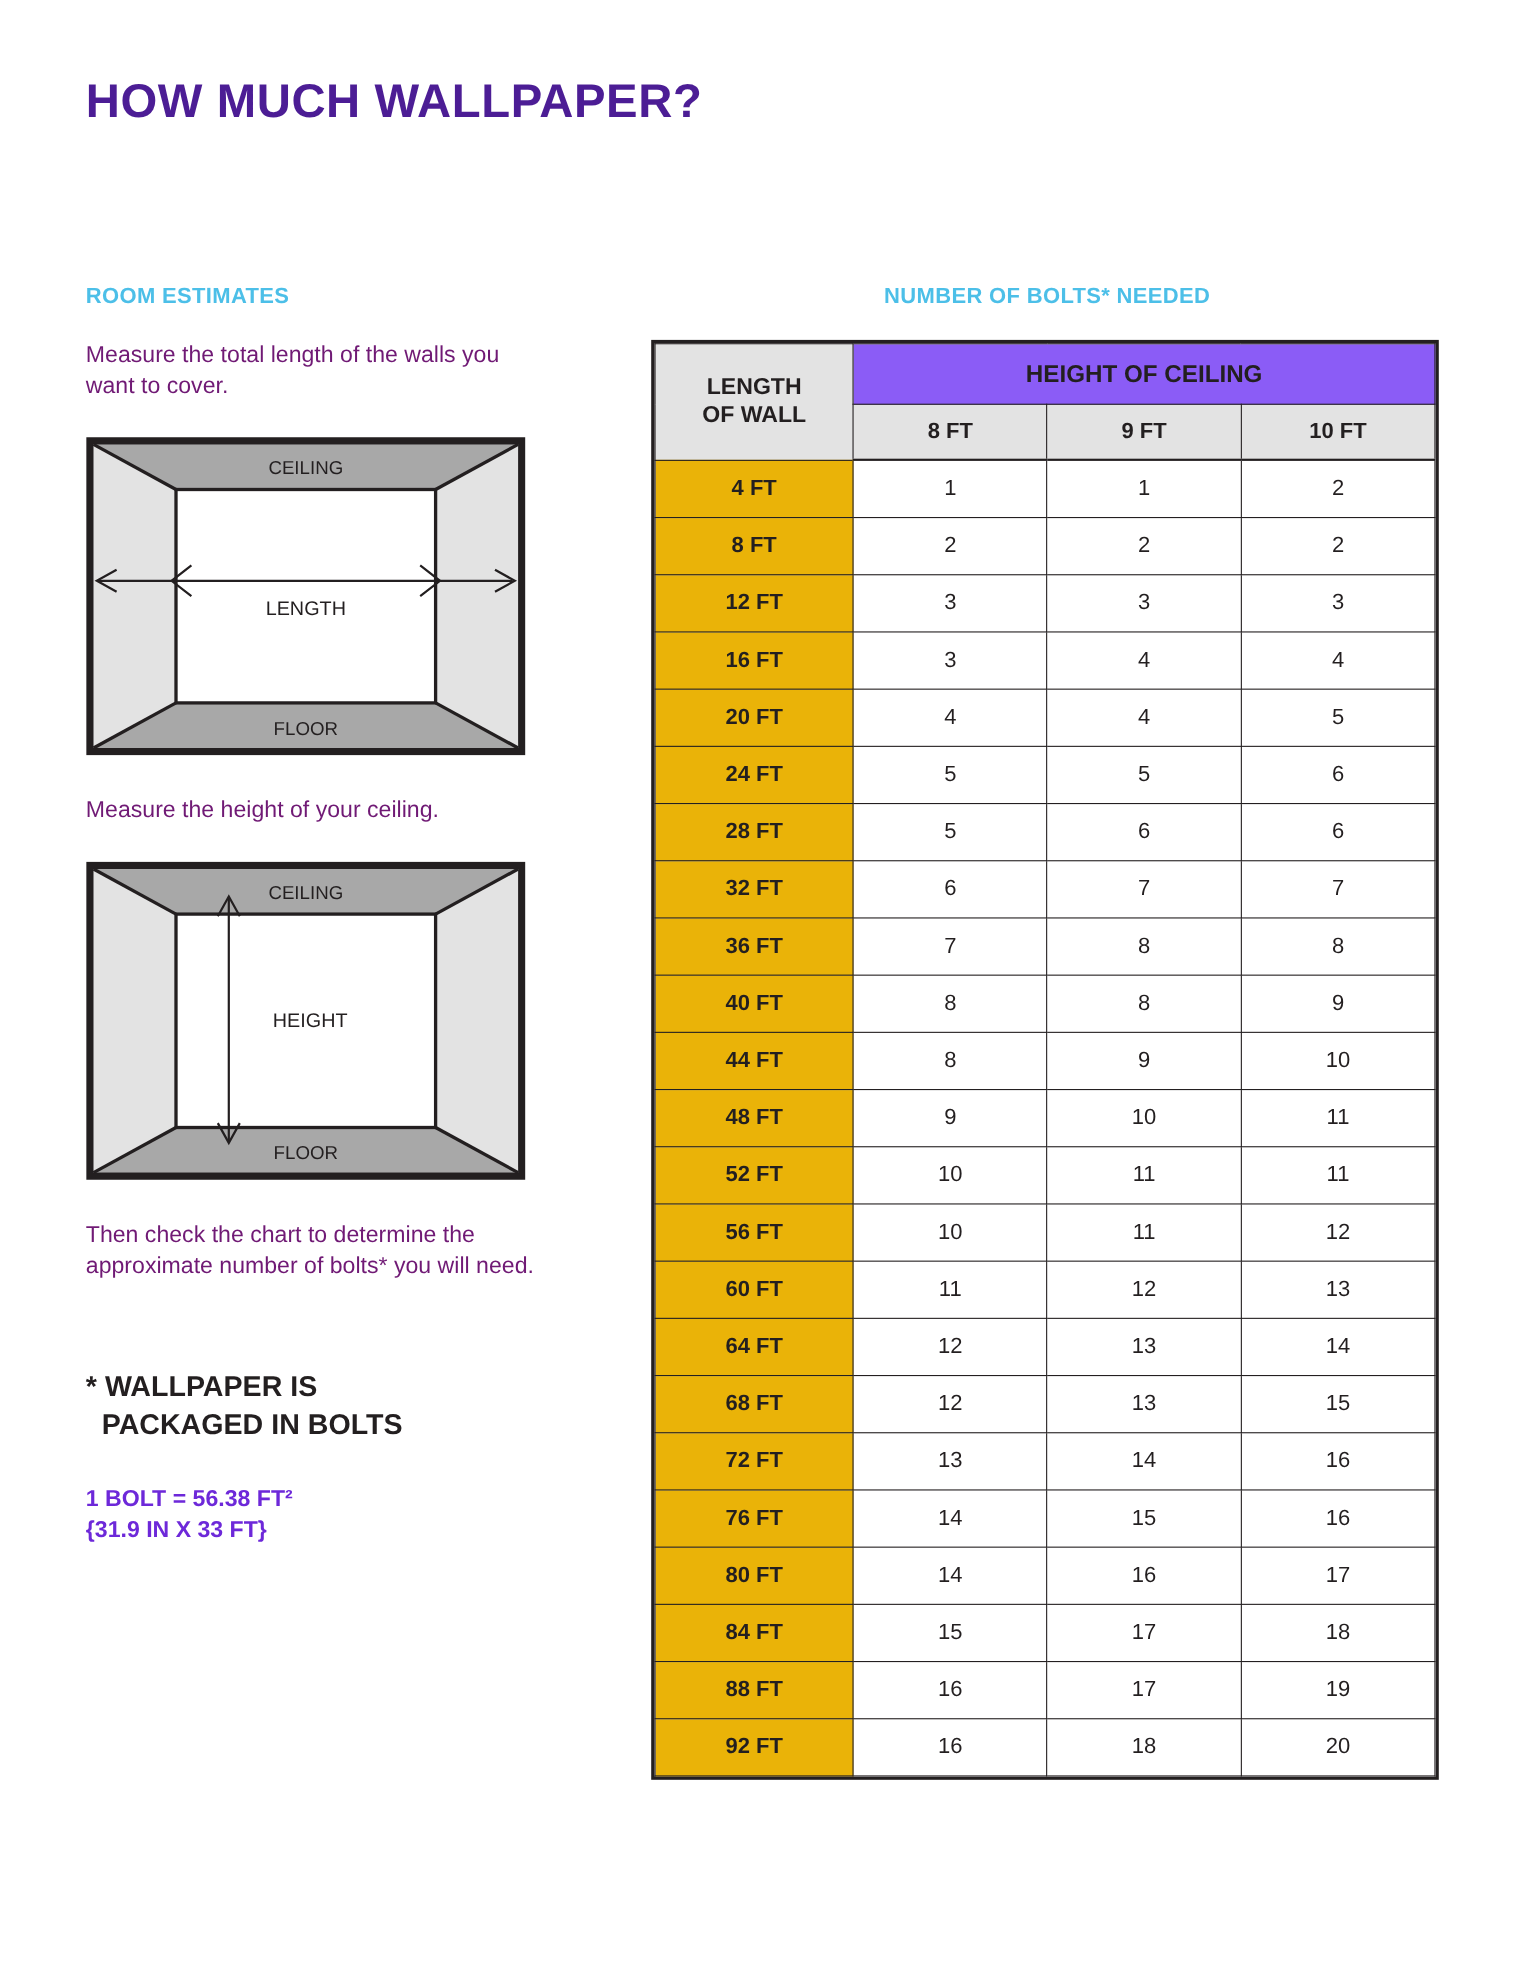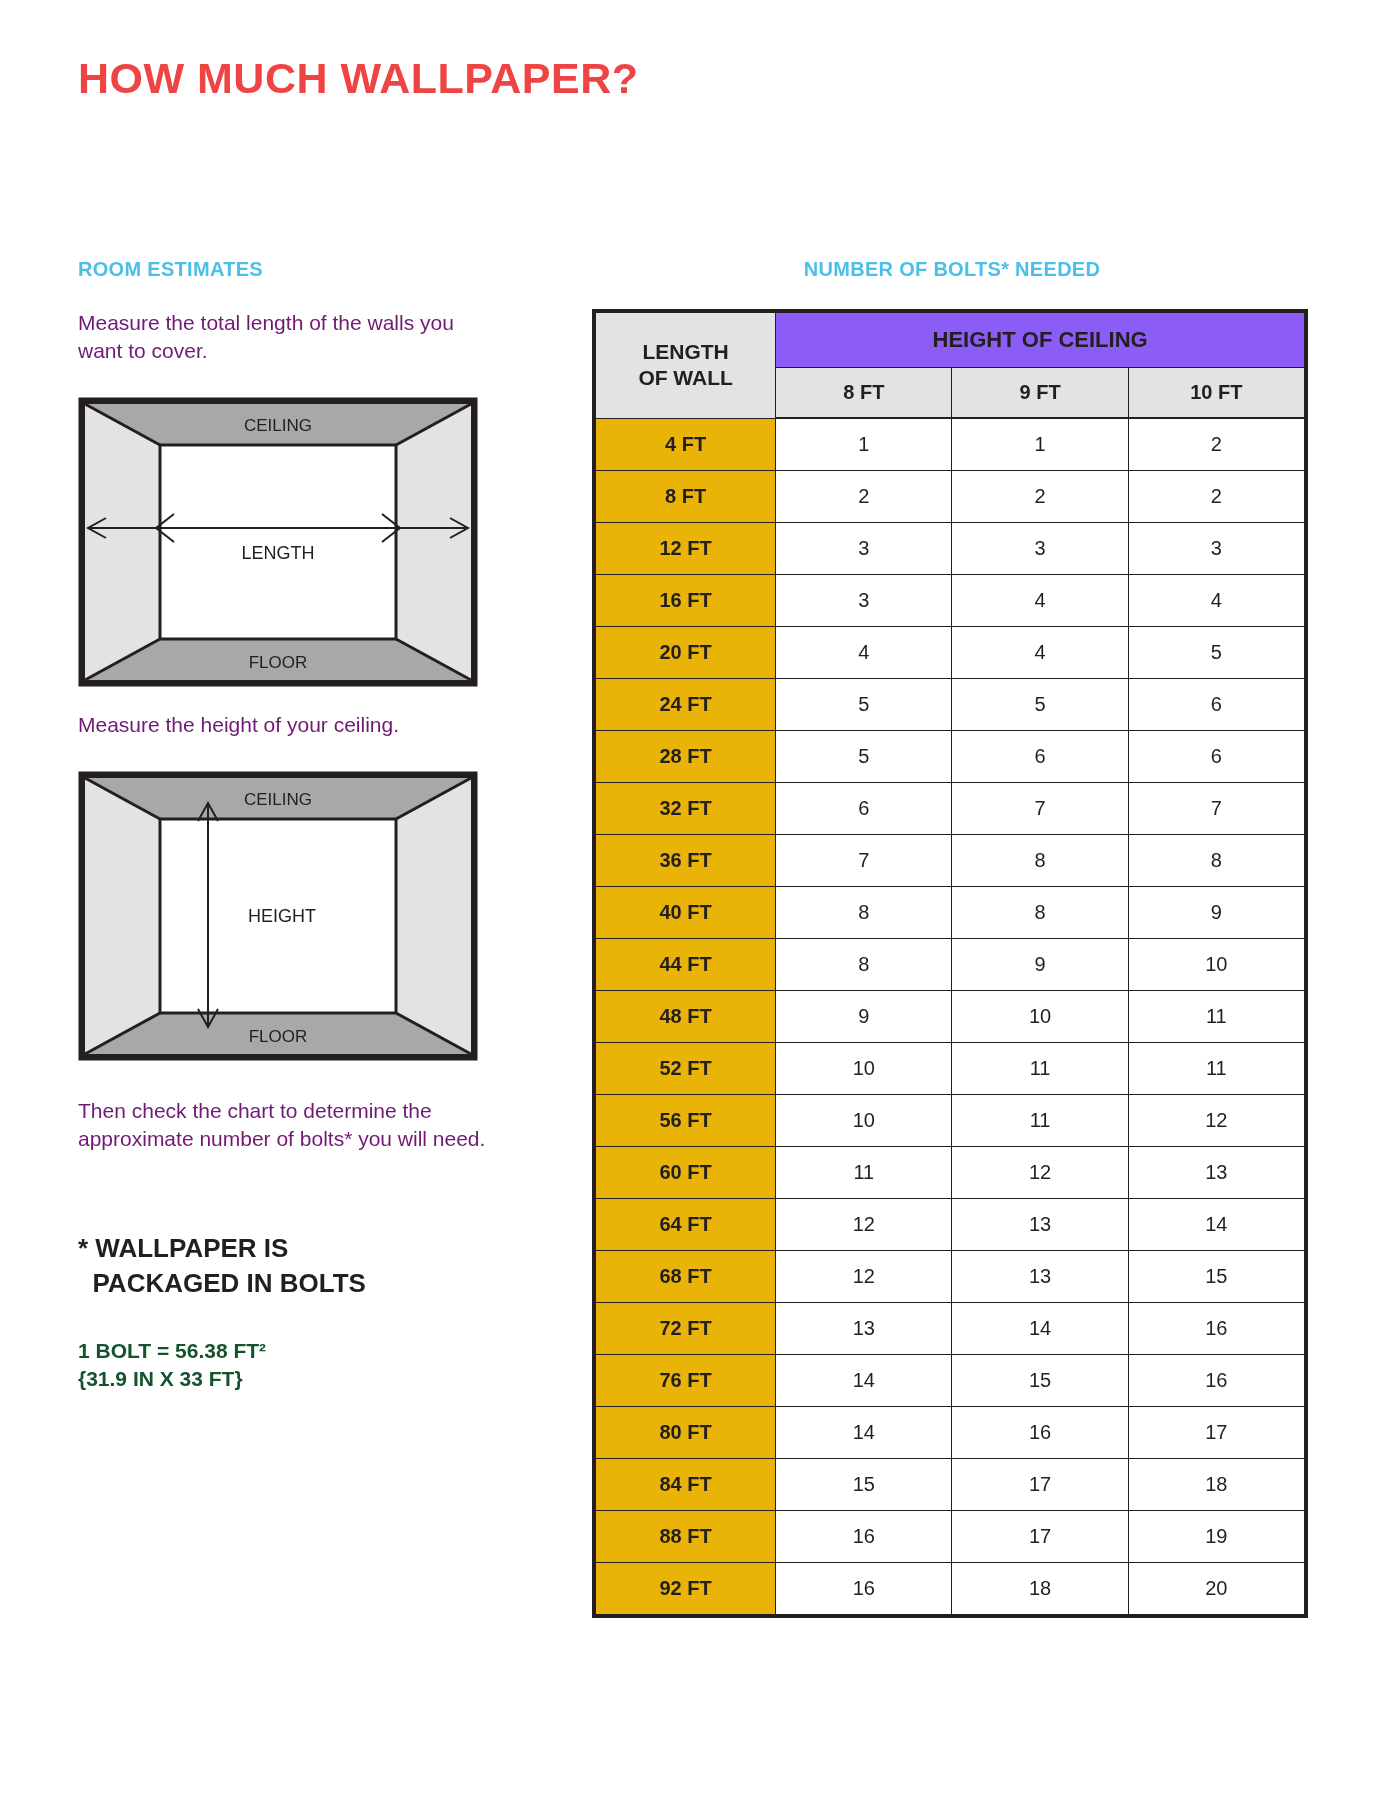--- a/index.html
+++ b/index.html
@@ -13,25 +13,25 @@
     position: relative;
     font-family: "Liberation Sans", sans-serif;
     color: #231f20;
     overflow: hidden;
   }
 
   
   .page-title {
     position: absolute;
     left: 78px;
-    top: 54px;
+    top: 68px;
     font-size: 43px;
     font-weight: bold;
     letter-spacing: 0.5px;
-    color: #ef4444;
+    color: #4c1d95;
   }
 
   
   .left-col {
     position: absolute;
     left: 78px;
     top: 258px;
     width: 420px;
   }
   .section-head {
@@ -62,21 +62,21 @@
     font-size: 26px;
     font-weight: bold;
     line-height: 1.35;
     color: #231f20;
     margin: 0;
   }
   .footnote-2 {
     font-size: 21px;
     font-weight: bold;
     line-height: 1.35;
-    color: #14532d;
+    color: #6d28d9;
     margin: 0;
   }
 
   
   .right-col {
     position: absolute;
     left: 592px;
     top: 258px;
     width: 720px;
   }
@@ -177,21 +177,21 @@
       <polyline points="28,121 10,131 28,141" fill="none" stroke="#231f20" stroke-width="2"></polyline>
       <polyline points="372,121 390,131 372,141" fill="none" stroke="#231f20" stroke-width="2"></polyline>
       <polyline points="96,117 78,131 96,145" fill="none" stroke="#231f20" stroke-width="2"></polyline>
       <polyline points="304,117 322,131 304,145" fill="none" stroke="#231f20" stroke-width="2"></polyline>
       <text x="200" y="162" font-family="Liberation Sans, sans-serif" font-size="18" fill="#231f20" text-anchor="middle">LENGTH</text>
       <text x="200" y="34" font-family="Liberation Sans, sans-serif" font-size="17" fill="#231f20" text-anchor="middle">CEILING</text>
       <text x="200" y="271" font-family="Liberation Sans, sans-serif" font-size="17" fill="#231f20" text-anchor="middle">FLOOR</text>
     </svg>
   </div>
 
-  <p class="para" style="margin-top:24px;">Measure the height of your ceiling.</p>
+  <p class="para" style="margin-top:36px;">Measure the height of your ceiling.</p>
 
   <div class="room-diagram">
     <svg width="400" height="290" viewBox="0 0 400 290" xmlns="http://www.w3.org/2000/svg">
       <rect x="4" y="4" width="392" height="282" fill="#ffffff" stroke="#231f20" stroke-width="7"></rect>
       <polygon points="7,7 393,7 318,48 82,48" fill="#a8a8a8"></polygon>
       <polygon points="82,242 318,242 393,283 7,283" fill="#a8a8a8"></polygon>
       <polygon points="7,7 82,48 82,242 7,283" fill="#e3e3e3"></polygon>
       <polygon points="393,7 393,283 318,242 318,48" fill="#e3e3e3"></polygon>
       <rect x="82" y="48" width="236" height="194" fill="#ffffff"></rect>
       <rect x="82" y="48" width="236" height="194" fill="none" stroke="#231f20" stroke-width="3"></rect>

